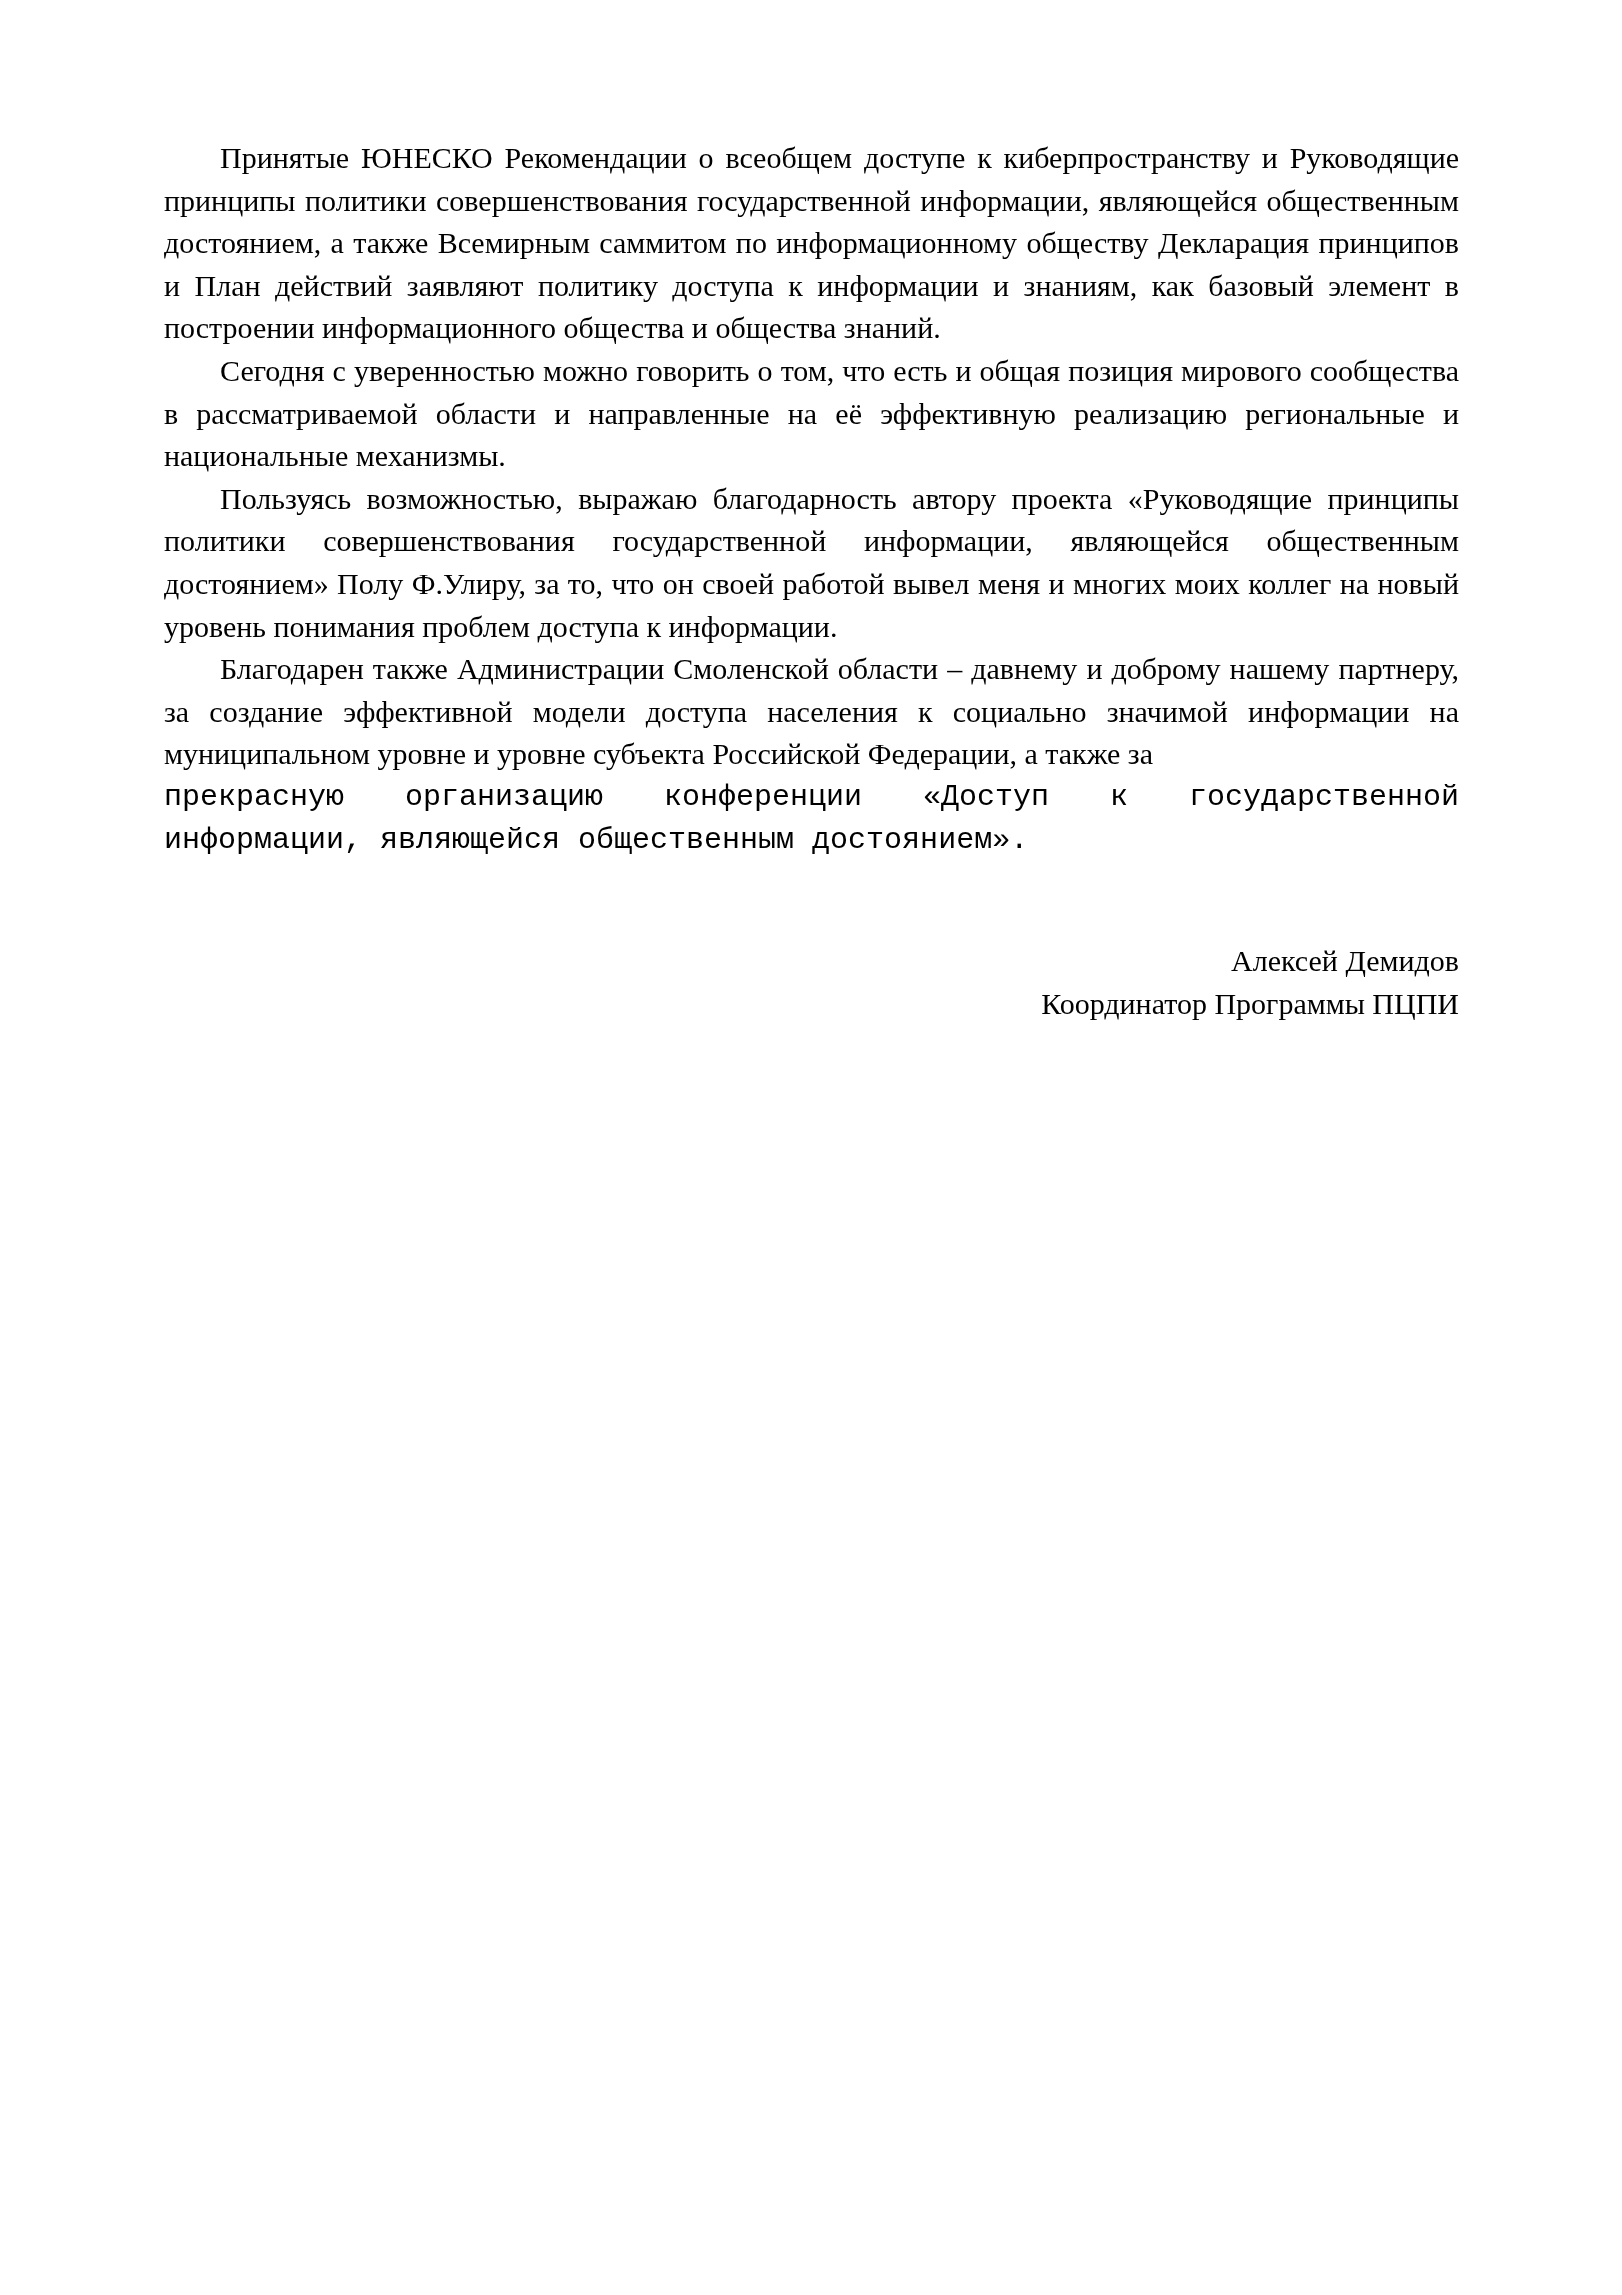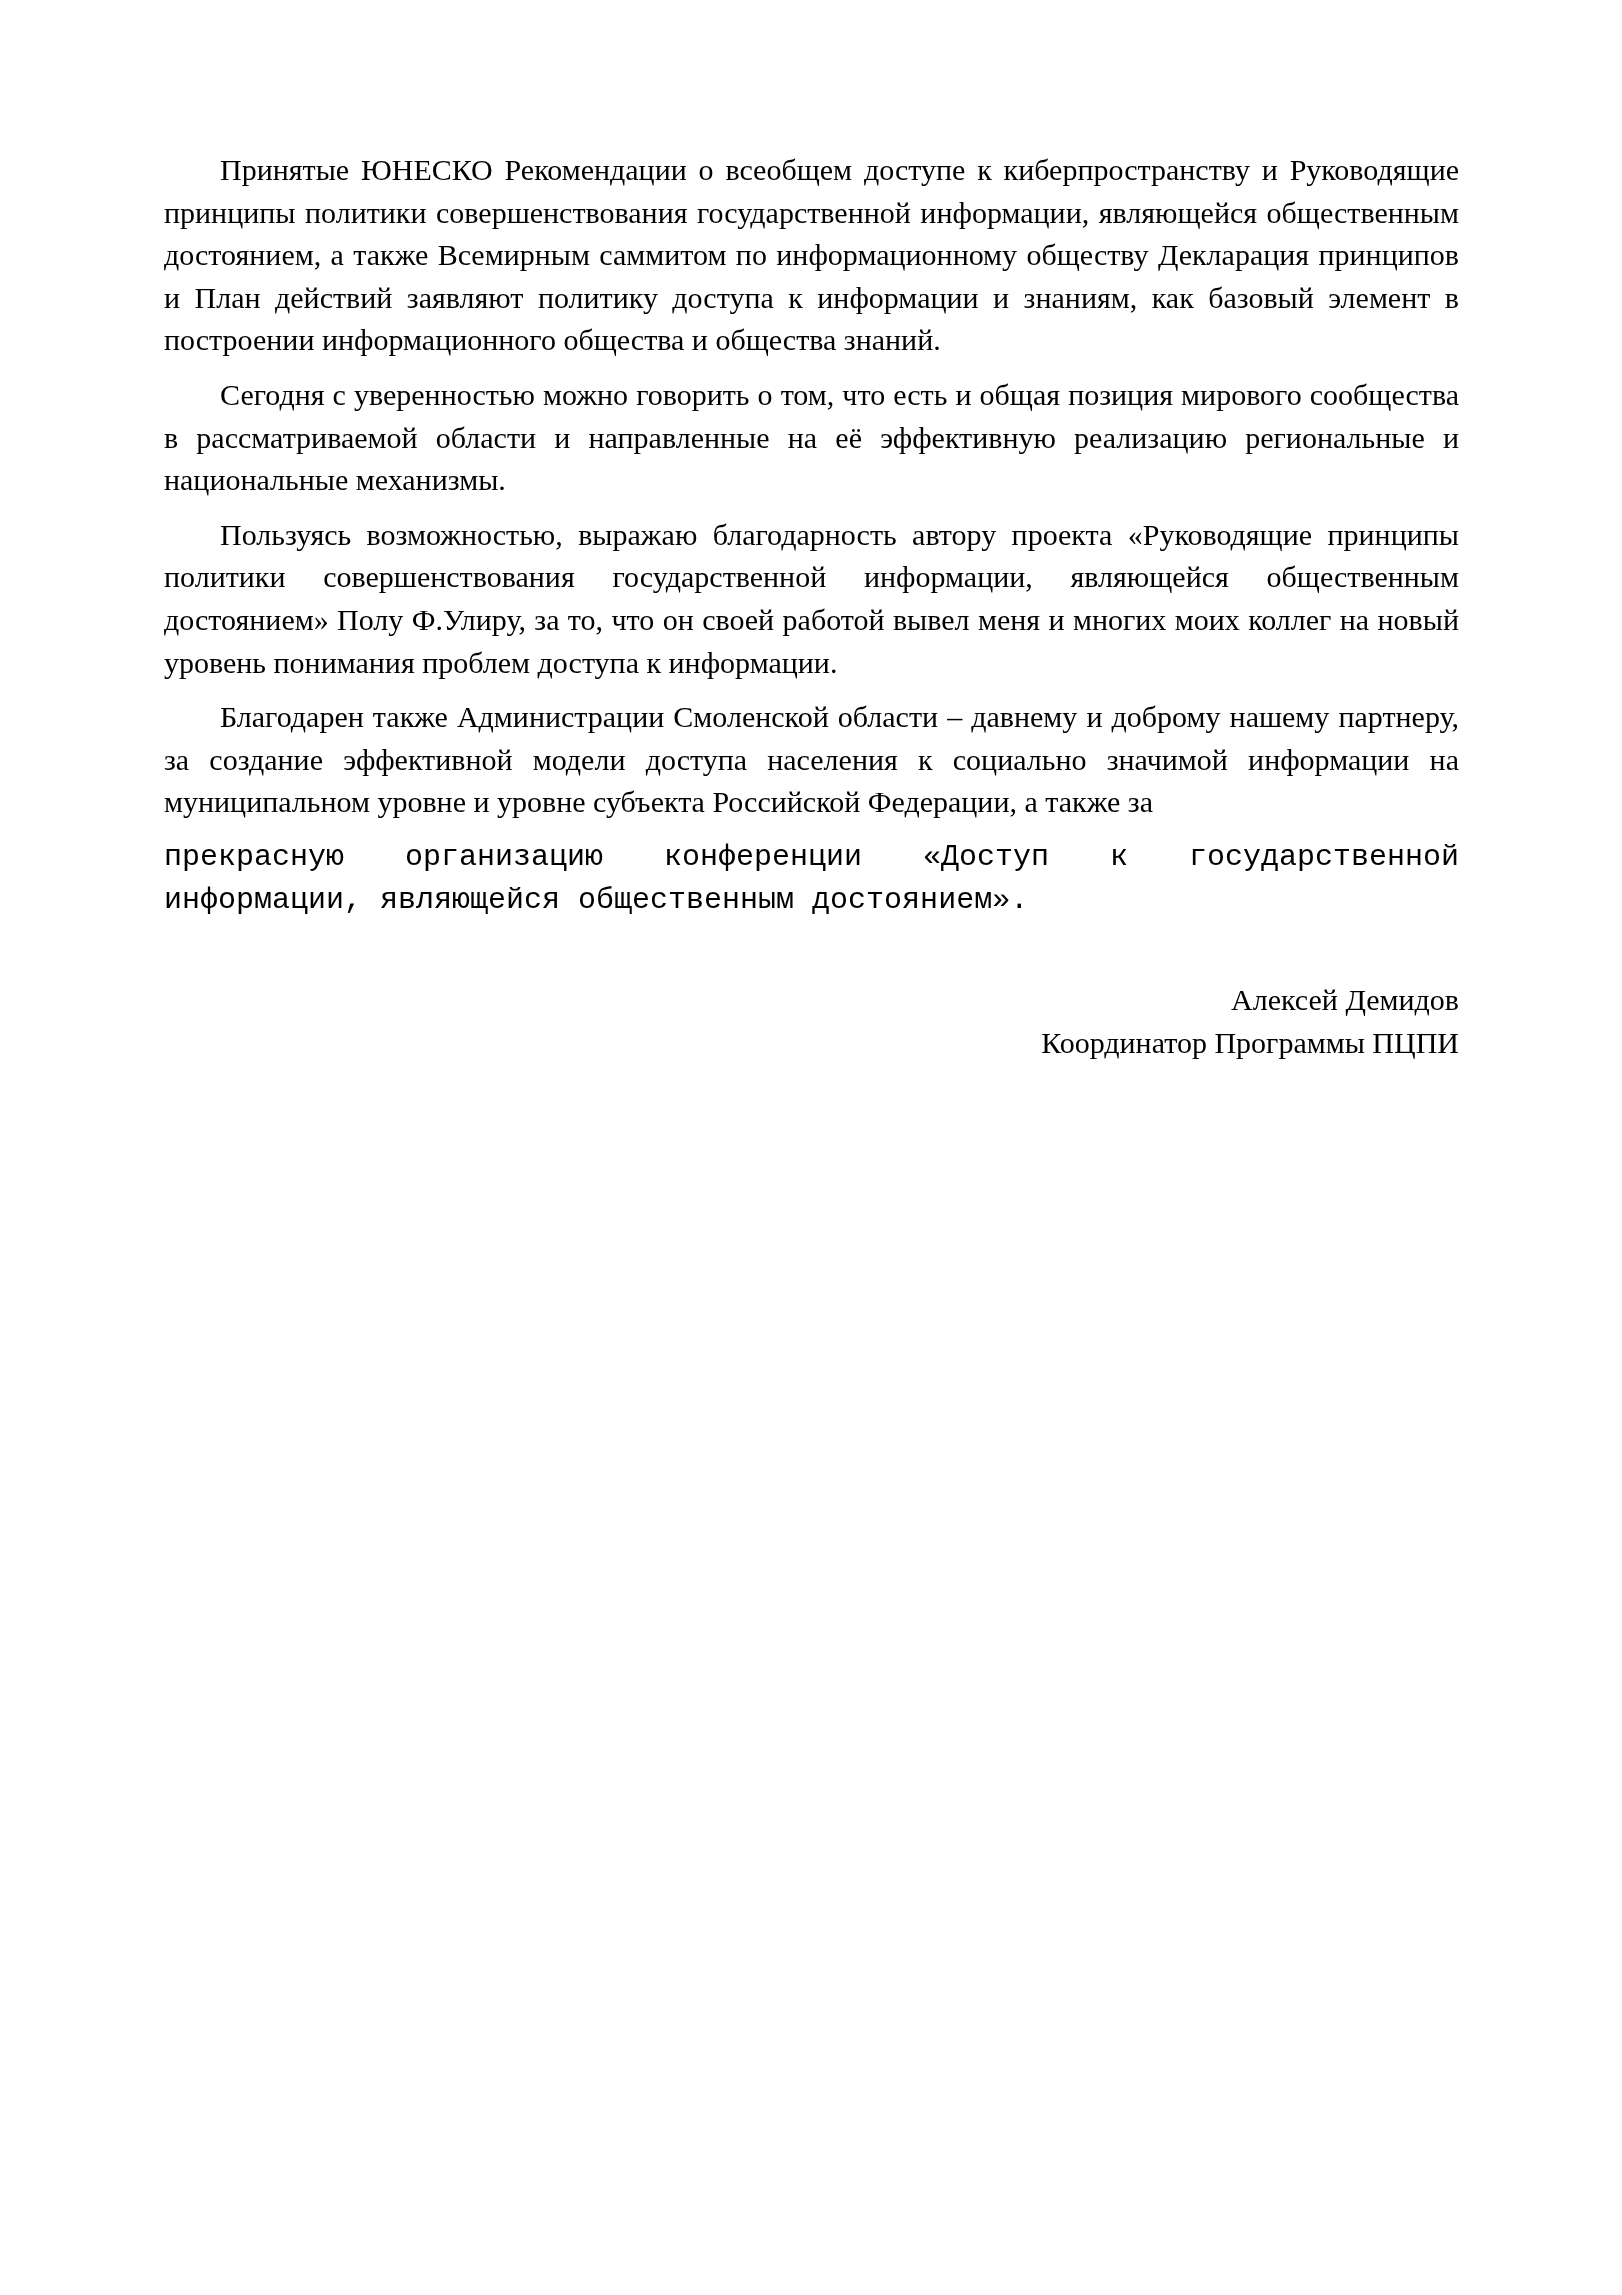--- a/index.html
+++ b/index.html
@@ -21,29 +21,29 @@
     box-sizing: border-box;
     padding: 137px 164px 0 164px;
   }
   .body-text {
     font-size: 30px;
     line-height: 1.42;
     text-align: justify;
     text-justify: inter-word;
   }
   .body-text p {
-    margin: 12px 0 0 0;
+    margin: 0 0 0 0;
     text-indent: 56px;
   }
   .body-text p.no-indent {
     text-indent: 0;
     font-family: Liberation Mono, monospace;
   }
   .signature {
-    margin-top: 58px;
+    margin-top: 79px;
     text-align: right;
     font-size: 30px;
     line-height: 1.42;
   }
   .signature div {
     white-space: nowrap;
   }
 </style>
 </head>
 <body>

